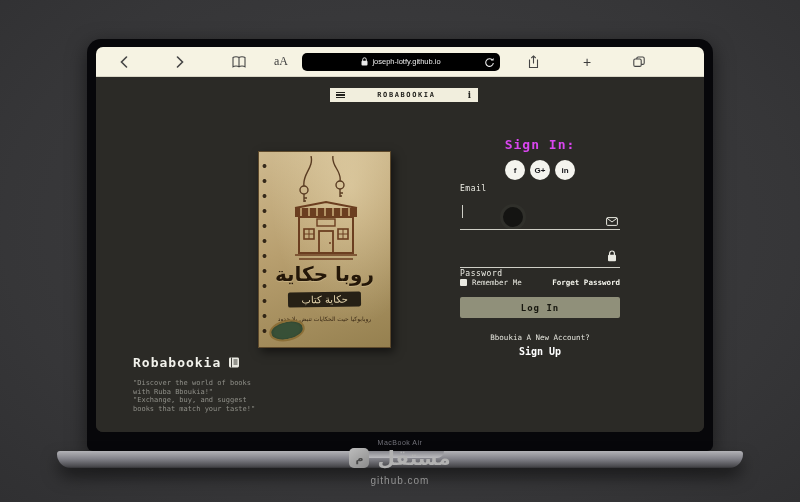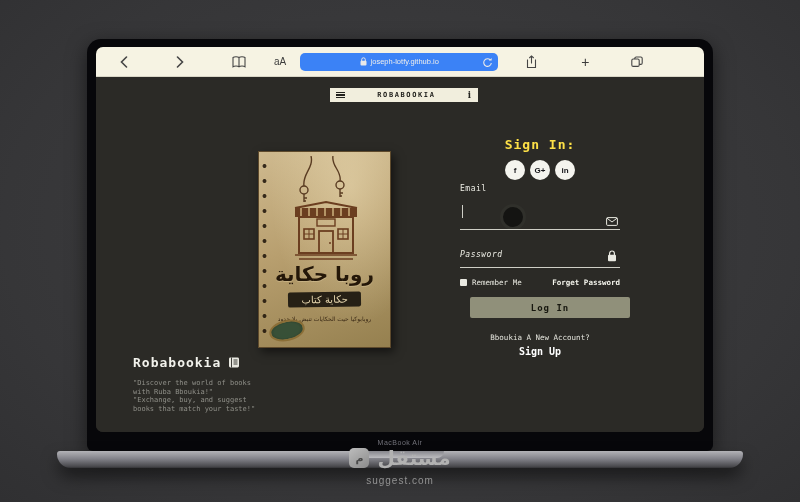--- a/index.html
+++ b/index.html
@@ -39,23 +39,23 @@
 
   
   .toolbar {
     height:30px; background:#f6f3e3; display:flex; align-items:center;
     font-family:"Liberation Sans", sans-serif; border-bottom:1px solid #d9d6c6;
   }
   .tb-btn { display:flex; align-items:center; justify-content:center; }
   .tb-back    { margin-left:24px; }
   .tb-forward { margin-left:48px; }
   .tb-sidebar { margin-left:48px; }
-  .tb-reader  { margin-left:28px; font-size:10px; color:#3c3c3c; }
+  .tb-reader  { margin-left:28px; font-size:12px; color:#3c3c3c;font-family:Liberation Serif, serif; }
   .url-capsule {
-    margin-left:14px; width:198px; height:18px; background:#3b82f6;
+    margin-left:14px; width:198px; height:18px; background:#000000;
     border-radius:5px; display:flex; align-items:center; justify-content:center;
     gap:4px; position:relative; color:#ececec; font-size:7.5px;
   }
   .url-reload { position:absolute; right:5px; top:4px; }
   .tb-share { margin-left:28px; }
   .tb-plus  { margin-left:44px; font-size:14px; color:#3c3c3c; line-height:1; }
   .tb-tabs  { margin-left:42px; }
 
   
   .webpage { position:relative; height:355px; background:#2b2a26; color:#e8e8e2; }
@@ -105,49 +105,49 @@
 
   
   .brand-block { position:absolute; left:37px; top:278px; width:190px; }
   .brand-title { display:flex; align-items:center; gap:7px; font-size:13px;
     font-weight:bold; letter-spacing:1px; color:#f2f2ec; }
   .brand-quotes { margin-top:9px; font-size:7px; line-height:8.6px; color:#8f8f88; }
 
   
   .signin { position:absolute; left:364px; top:60px; width:160px; height:230px; }
   .si-heading { position:absolute; top:0; width:100%; text-align:center;
-    font-size:13px; font-weight:bold; letter-spacing:1px; color:#fde047; }
+    font-size:13px; font-weight:bold; letter-spacing:1px; color:#d946ef; }
   .si-social { position:absolute; top:23px; width:100%; display:flex;
     justify-content:center; gap:5px; }
   .soc {
     width:20px; height:20px; border-radius:50%; background:#f4f4ee; color:#16161a;
     display:flex; align-items:center; justify-content:center;
     font-family:"Liberation Sans", sans-serif; font-size:8px; font-weight:bold;
   }
   .lbl { position:absolute; left:0; font-size:8px; color:#ededE5; letter-spacing:.5px; }
   .email-lbl { top:47px; }
-  .pass-lbl  { top:113px;font-style:italic; }
+  .pass-lbl  { top:132px; }
   .caret { position:absolute; left:2px; top:68px; width:1px; height:13px; background:#cfcfc7; }
   .dark-circle {
     position:absolute; left:40px; top:67px; width:26px; height:26px; border-radius:50%;
     background:#141412; border:3px solid #30302b;
   }
   .email-line { position:absolute; top:92px; left:0; width:100%; border-bottom:1px solid #cfcfc6; }
   .pass-line  { position:absolute; top:130px; left:0; width:100%; border-bottom:1px solid #cfcfc6; }
   .mail-icon { position:absolute; right:2px; top:74px; }
   .lock-icon { position:absolute; right:3px; top:110px; }
   .remember { position:absolute; left:0; top:141px; display:flex; align-items:center; gap:5px;
     font-size:7.5px; color:#e9e9e1; }
   .checkbox { width:7px; height:7px; background:#e9e9e1; border-radius:1px; }
   .forget { position:absolute; right:0; top:141px; font-size:7.5px; font-weight:bold; color:#f4f4ec; }
   .login-btn {
     position:absolute; top:160px; left:0; width:100%; height:21px;
     background:#90907a; color:#17170f; border:none; border-radius:2px;
     font-family:"DejaVu Sans Mono", monospace; font-size:9px; font-weight:bold;
-    letter-spacing:1px; display:flex; align-items:center; justify-content:center; cursor:pointer;margin-left:10px;
+    letter-spacing:1px; display:flex; align-items:center; justify-content:center; cursor:pointer;
   }
   .create { position:absolute; top:196px; width:100%; text-align:center; font-size:7.5px; color:#e3e3db; }
   .signup { position:absolute; top:209px; width:100%; text-align:center; font-size:10px; font-weight:bold; color:#ffffff; }
 
   
   .watermark { position:absolute; left:0; right:0; top:446px; text-align:center; z-index:5; }
   .wm-row { display:inline-flex; align-items:center; gap:8px; }
   .wm-logo {
     width:20px; height:20px; border-radius:5px;
     background:linear-gradient(145deg,#bdbdbd,#8b8b8b); color:#4a4a4a;
@@ -318,16 +318,16 @@
 
   <div class="base">
     <div class="base-notch"></div>
   </div>
 
   <div class="watermark">
     <span class="wm-row">
       <span class="wm-logo">م</span>
       <span class="wm-name">مستقل</span>
     </span>
-    <div class="wm-domain">suggest.com</div>
+    <div class="wm-domain">github.com</div>
   </div>
 
 </div>
 
 </body></html>

